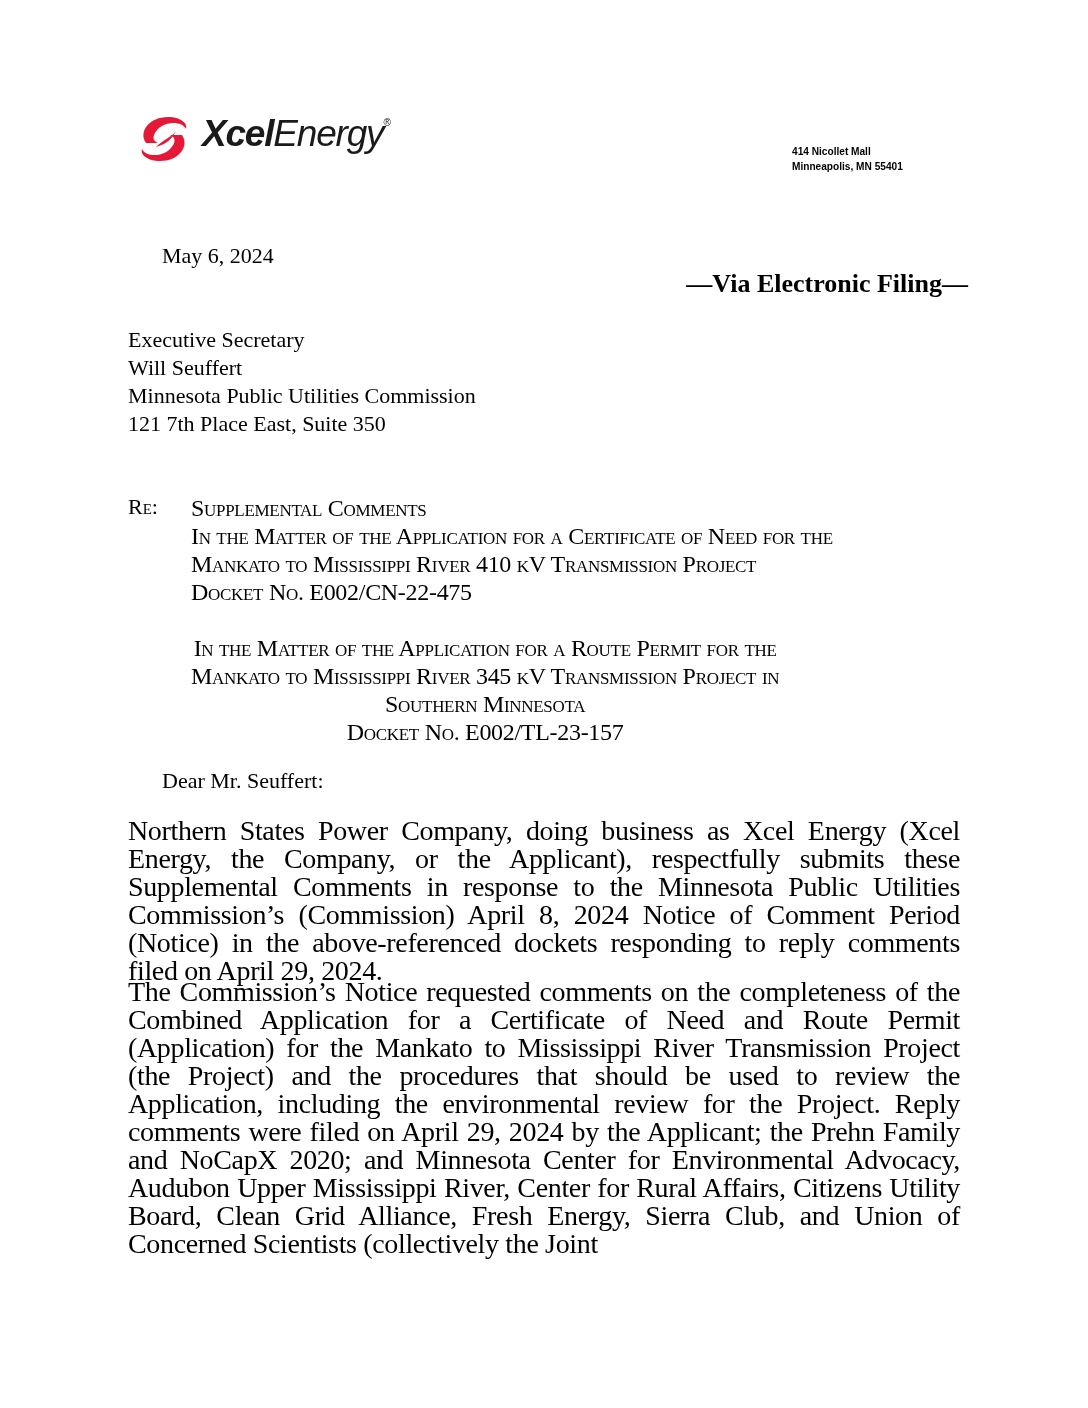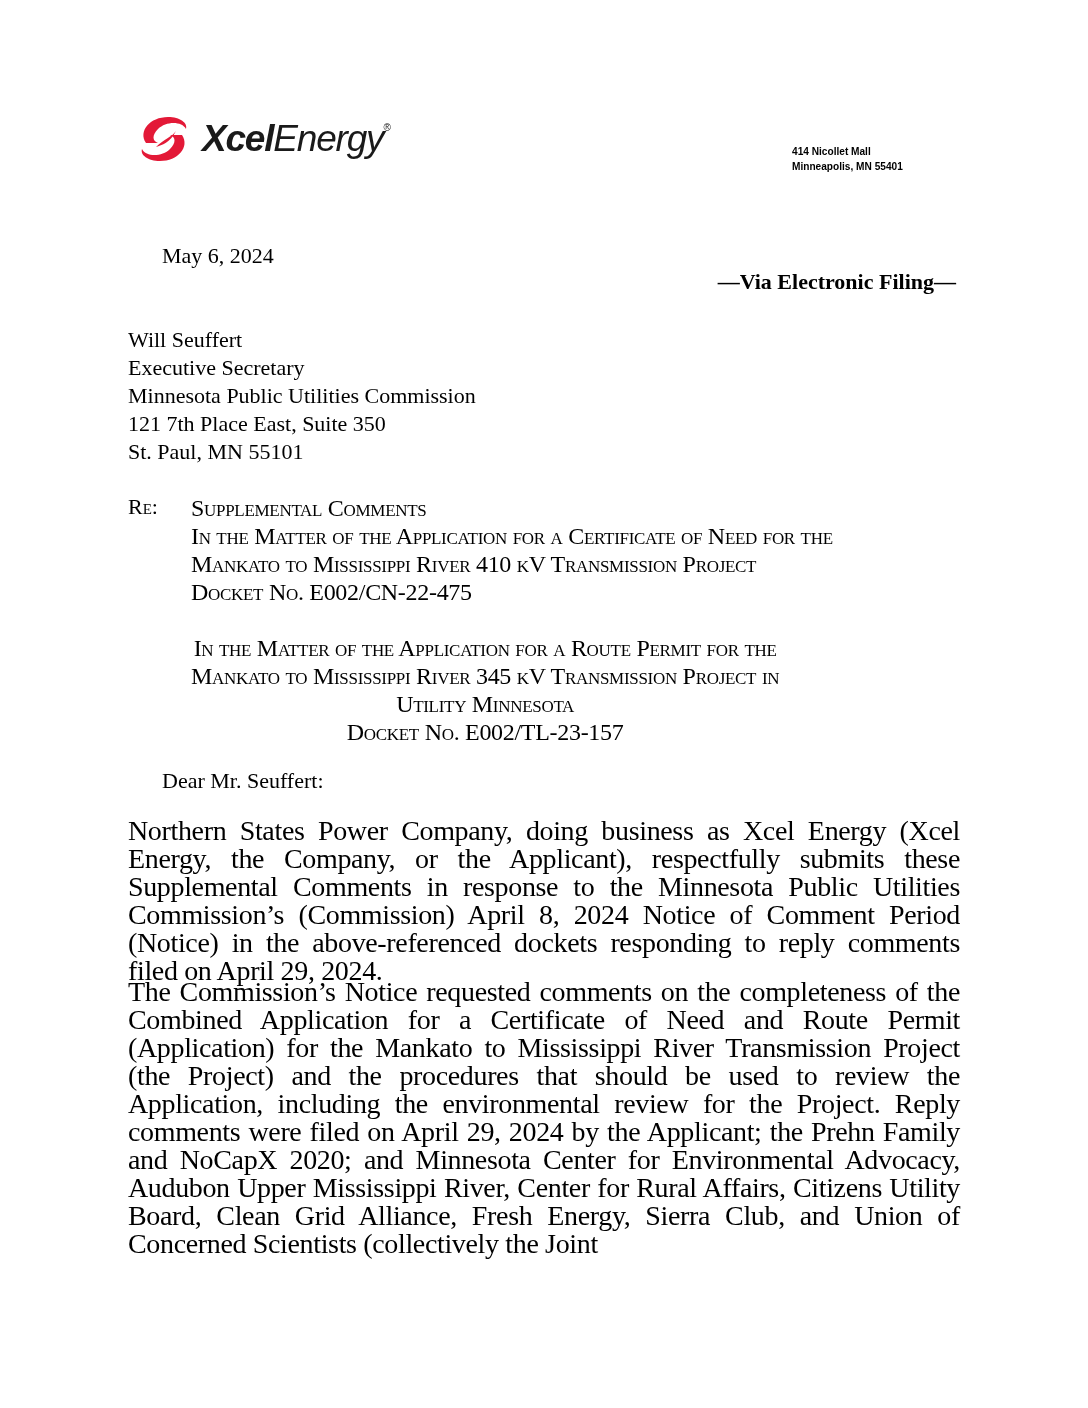--- a/index.html
+++ b/index.html
@@ -1,24 +1,24 @@
 <!DOCTYPE html>
 <html><head>
 <meta charset="utf-8">
 <style>
   html, body { margin:0; padding:0; background:#ffffff; }
   body { width:1088px; height:1408px; position:relative; overflow:hidden; font-family:"Liberation Serif","DejaVu Serif",serif; color:#000; }
-  .logo { position:absolute; left:136px; top:113px; height:52px; display:flex; align-items:center; }
+  .logo { position:absolute; left:136px; top:113px; height:52px; display:flex; }
   .logo svg { display:block; }
   .logo-text { font-family:"Liberation Sans","DejaVu Sans",sans-serif; font-size:37px; letter-spacing:-1.2px; margin-left:10px; color:#1a1a1a; font-style:italic; }
   .logo-text .bold { font-weight:bold; }
   .logo-text .reg { font-size:10px; vertical-align:top; position:relative; top:4px; font-style:normal; }
   .address { position:absolute; left:792px; top:144px; font-family:"Liberation Sans","DejaVu Sans",sans-serif; font-weight:bold; font-size:11.5px; line-height:15px; transform:scaleX(0.88); transform-origin:left top; }
   .t { position:absolute; left:128px; font-size:22px; line-height:28px; white-space:nowrap;margin-left:34px; }
-  .via { position:absolute; right:132px; top:269px; font-size:22px; font-weight:bold; }
+  .via { position:absolute; right:120px; top:269px; font-size:26px; font-weight:bold; }
   .recipient { position:absolute; left:128px; top:326px; font-size:22px; line-height:28px; }
   .re-label { position:absolute; left:128px; top:494px; font-size:22px; font-variant:small-caps; }
   .re-block { position:absolute; left:191px; font-size:24px; line-height:28px; font-variant:small-caps; letter-spacing:-0.3px; }
   .para { position:absolute; left:128px; width:832px; font-size:28px; line-height:28px; text-align:justify; text-align-last:left; letter-spacing:-0.35px; }
 </style>
 </head>
 <body>
 
 <div class="logo">
   <svg width="56" height="52" viewBox="0 0 56 52">
@@ -31,37 +31,36 @@
 
 <div class="address">
   <div>414 Nicollet Mall</div>
   <div>Minneapolis, MN 55401</div>
 </div>
 
 <div class="t" style="top:242px;">May 6, 2024</div>
 <div class="via">—Via Electronic Filing—</div>
 
 <div class="recipient">
+  <div>Executive Secretary</div>
   <div>Will Seuffert</div>
-  <div>Executive Secretary</div>
   <div>Minnesota Public Utilities Commission</div>
   <div>121 7th Place East, Suite 350</div>
-  <div>St. Paul, MN 55101</div>
 </div>
 
 <div class="re-label">Re:</div>
 <div class="re-block" style="top:494px;">
   <div>Supplemental Comments</div>
   <div>In the Matter of the Application for a Certificate of Need for the</div>
   <div>Mankato to Mississippi River 410 kV Transmission Project</div>
   <div>Docket No. E002/CN-22-475</div>
 </div>
 <div class="re-block" style="top:634px;text-align:center;">
   <div>In the Matter of the Application for a Route Permit for the</div>
   <div>Mankato to Mississippi River 345 kV Transmission Project in</div>
-  <div>Utility Minnesota</div>
+  <div>Southern Minnesota</div>
   <div>Docket No. E002/TL-23-157</div>
 </div>
 
 <div class="t" style="top:767px;">Dear Mr. Seuffert:</div>
 
 <div class="para" style="top:817px;">Northern States Power Company, doing business as Xcel Energy (Xcel Energy, the Company, or the Applicant), respectfully submits these Supplemental Comments in response to the Minnesota Public Utilities Commission’s (Commission) April 8, 2024 Notice of Comment Period (Notice) in the above-referenced dockets responding to reply comments filed on April 29, 2024.</div>
 <div class="para" style="top:978px;">The Commission’s Notice requested comments on the completeness of the Combined Application for a Certificate of Need and Route Permit (Application) for the Mankato to Mississippi River Transmission Project (the Project) and the procedures that should be used to review the Application, including the environmental review for the Project. Reply comments were filed on April 29, 2024 by the Applicant; the Prehn Family and NoCapX 2020; and Minnesota Center for Environmental Advocacy, Audubon Upper Mississippi River, Center for Rural Affairs, Citizens Utility Board, Clean Grid Alliance, Fresh Energy, Sierra Club, and Union of Concerned Scientists (collectively the Joint</div>
 
 </body></html>

